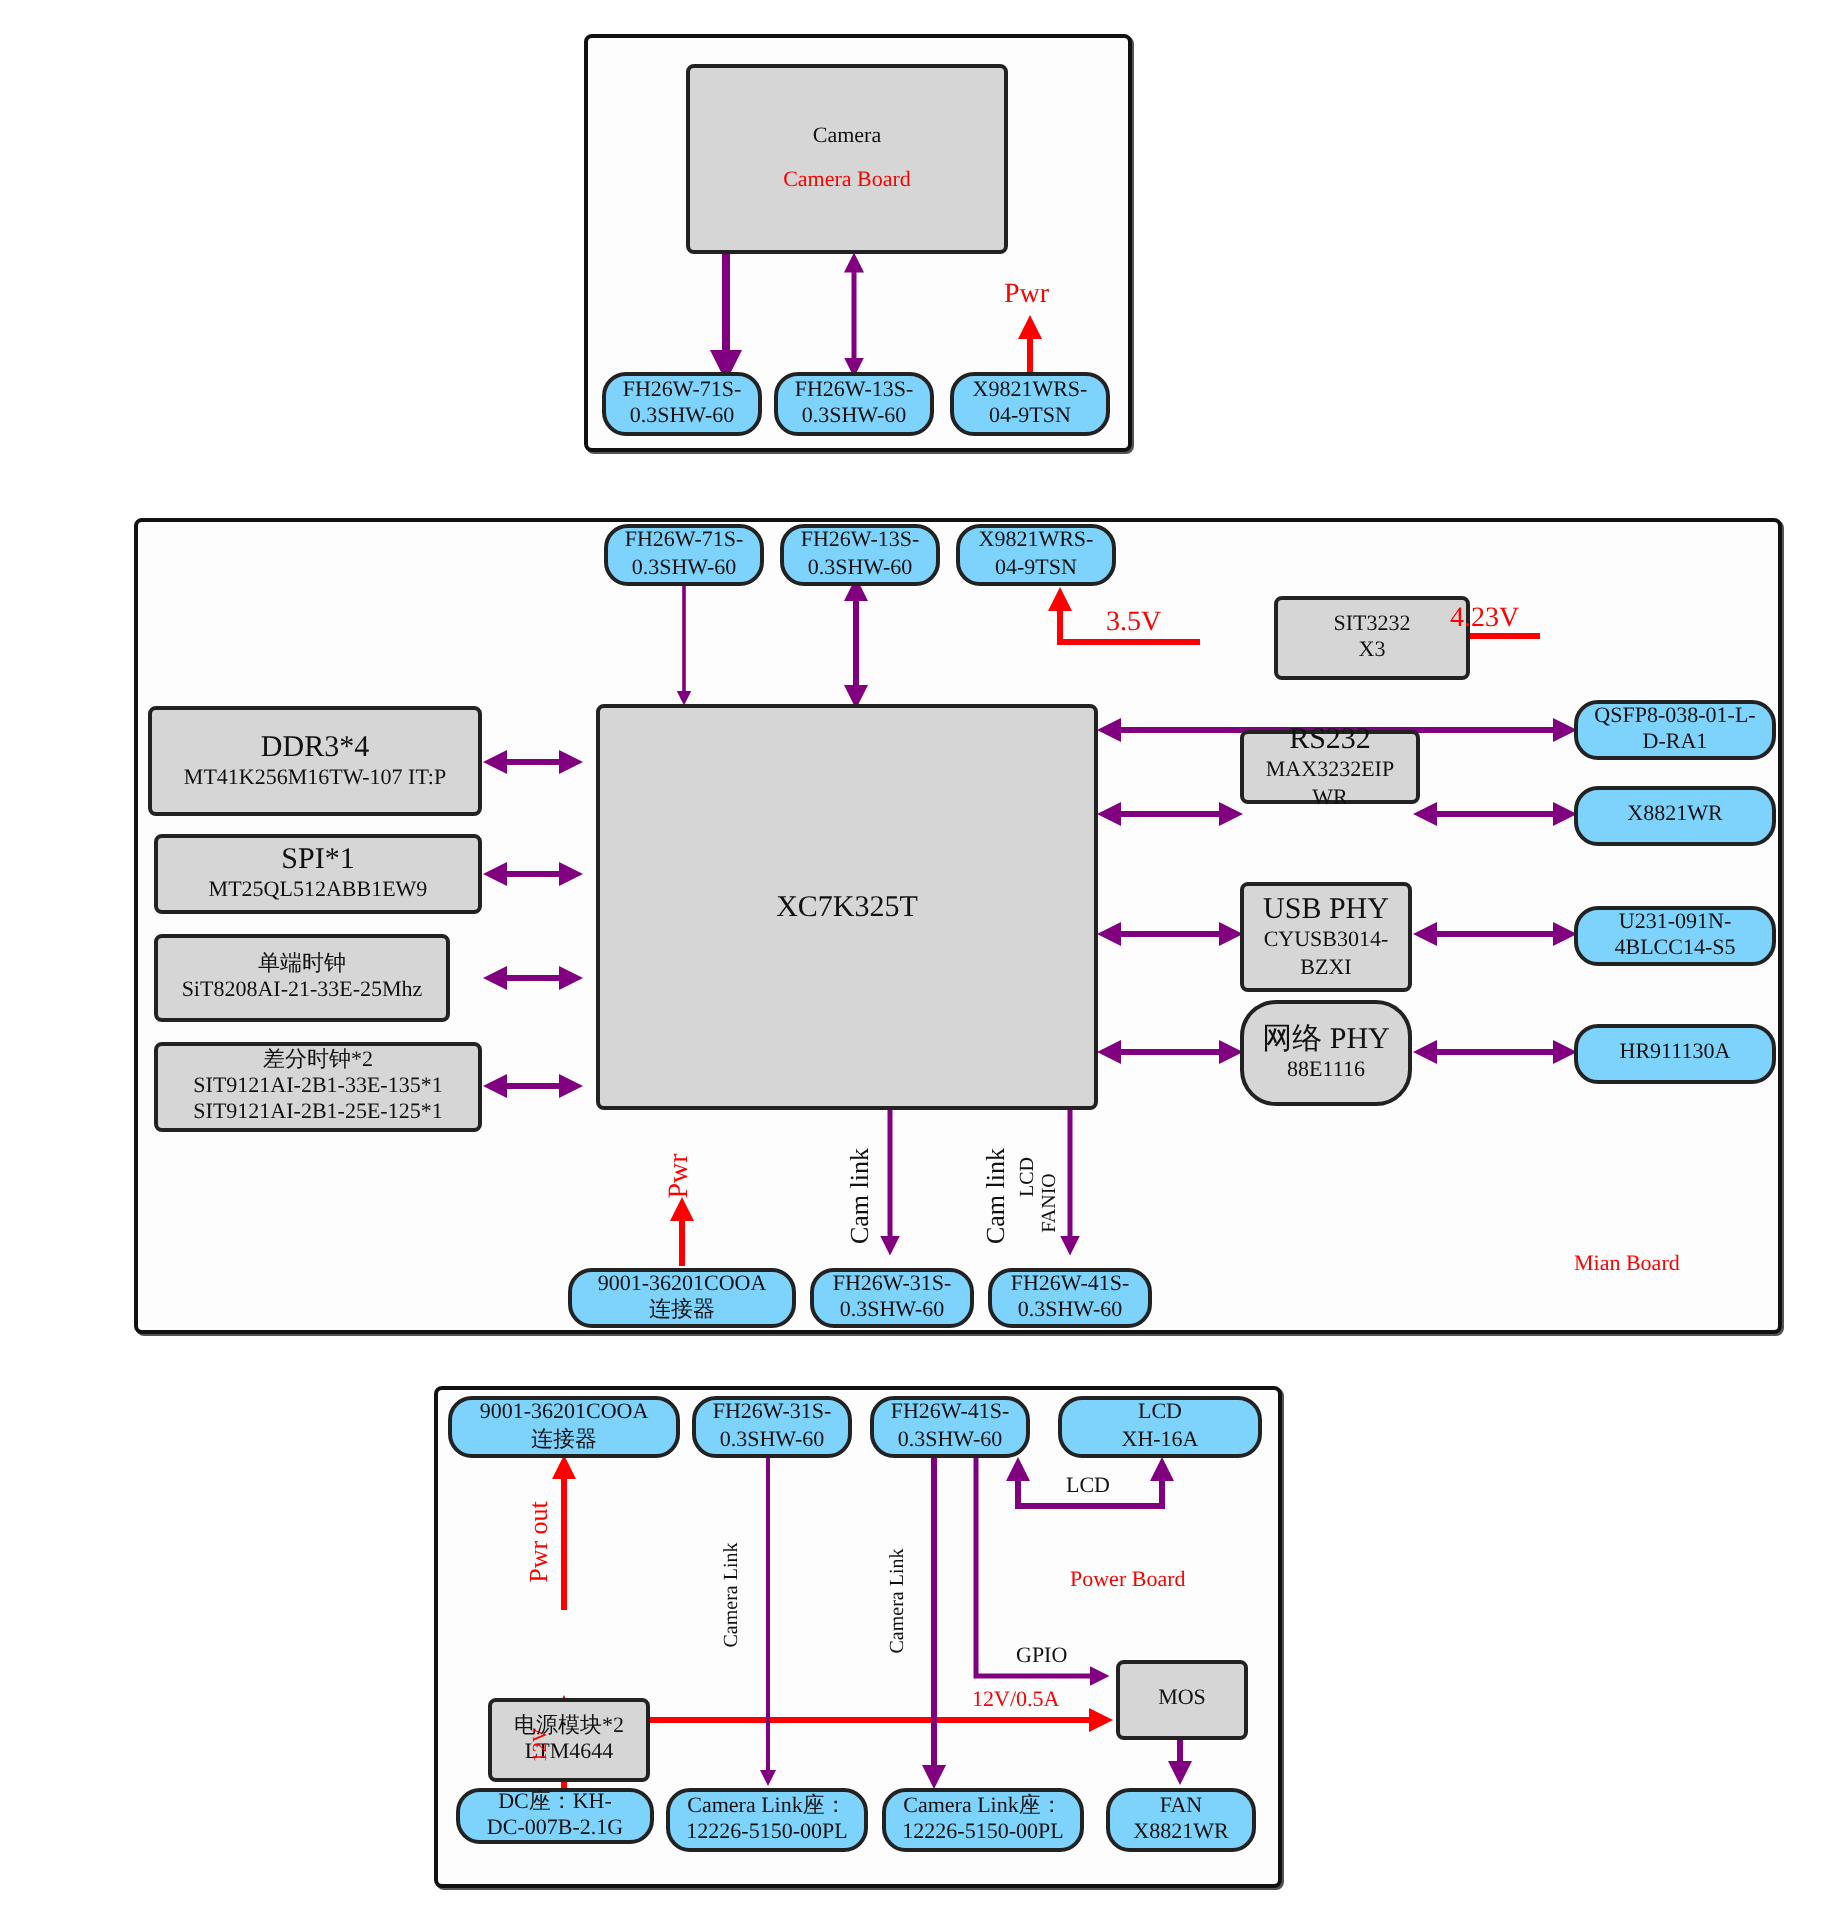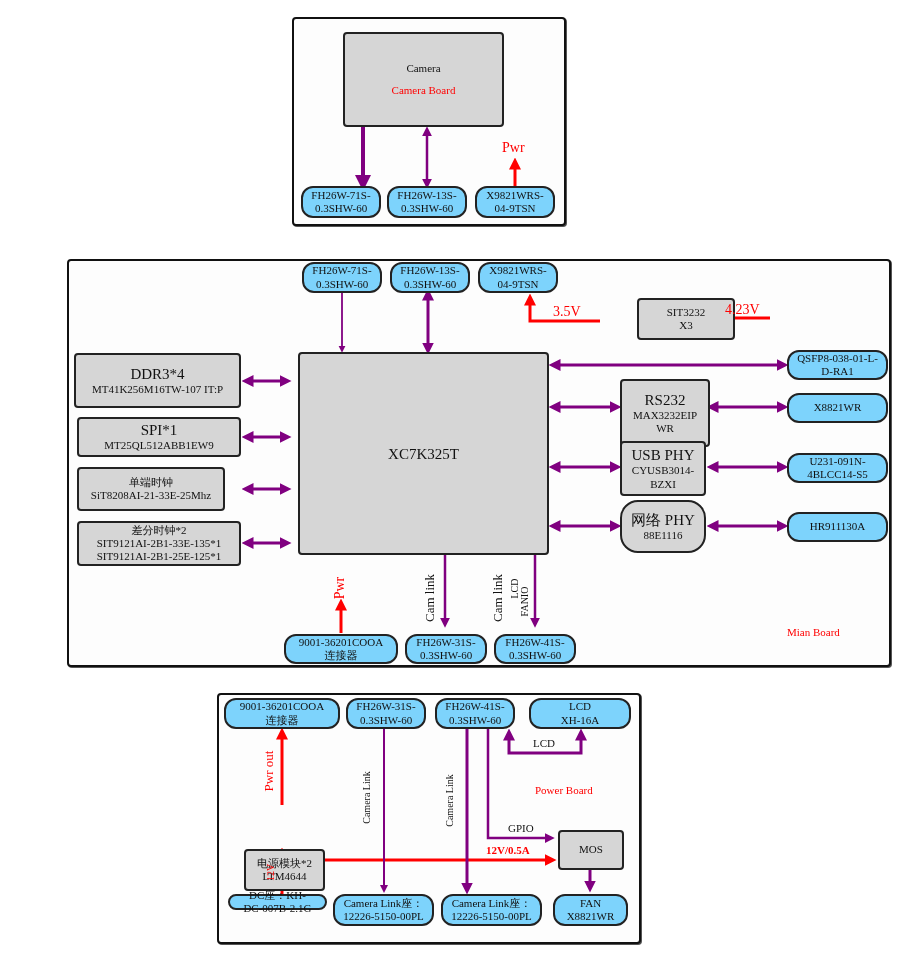--- a/index.html
+++ b/index.html
@@ -125,21 +125,21 @@
 <div class="box gray" style="left:77px;top:467px;width:148px;height:44px;">
   <span>单端时钟</span>
   <span>SiT8208AI-21-33E-25Mhz</span>
 </div>
 <div class="box gray" style="left:77px;top:521px;width:164px;height:45px;">
   <span>差分时钟*2</span>
   <span>SIT9121AI-2B1-33E-135*1</span>
   <span>SIT9121AI-2B1-25E-125*1</span>
 </div>
 
-<div class="box gray" style="left:620px;top:379px;width:90px;height:68px;">
+<div class="box gray" style="left:620px;top:365px;width:90px;height:37px;">
   <span class="big">RS232</span>
   <span>MAX3232EIP</span>
   <span>WR</span>
 </div>
 <div class="box gray" style="left:620px;top:441px;width:86px;height:55px;">
   <span class="big">USB PHY</span>
   <span>CYUSB3014-</span>
   <span>BZXI</span>
 </div>
 <div class="box gray" style="left:620px;top:500px;width:86px;height:53px;border-radius:18px;">
@@ -200,21 +200,21 @@
 </div>
 
 <div class="box gray" style="left:244px;top:805px;width:81px;height:42px;margin-top:44px;">
   <span>电源模块*2</span>
   <span>LTM4644</span>
 </div>
 <div class="box gray" style="left:558px;top:830px;width:66px;height:40px;">
   <span>MOS</span>
 </div>
 
-<div class="box blue" style="left:228px;top:894px;width:99px;height:16px;">
+<div class="box blue" style="left:228px;top:894px;width:99px;height:28px;">
   <span>DC座：KH-</span>
   <span>DC-007B-2.1G</span>
 </div>
 <div class="box blue" style="left:333px;top:894px;width:101px;height:32px;">
   <span>Camera Link座：</span>
   <span>12226-5150-00PL</span>
 </div>
 <div class="box blue" style="left:441px;top:894px;width:101px;height:32px;">
   <span>Camera Link座：</span>
   <span>12226-5150-00PL</span>
@@ -224,13 +224,13 @@
   <span>X8821WR</span>
 </div>
 
 <span class="lbl red vert" style="left:249px;top:763px;font-size:13px;">Pwr out</span>
 <span class="lbl red vert" style="left:262px;top:867px;font-size:10px;">12V</span>
 <span class="lbl vert" style="left:340px;top:792px;font-size:10px;">Camera Link</span>
 <span class="lbl vert" style="left:423px;top:795px;font-size:10px;">Camera Link</span>
 <span class="lbl" style="left:533px;top:737px;">LCD</span>
 <span class="lbl red" style="left:535px;top:784px;">Power Board</span>
 <span class="lbl" style="left:508px;top:822px;">GPIO</span>
-<span class="lbl red" style="left:486px;top:844px;font-weight:bold;">12V/0.5A</span>
+<span class="lbl red" style="left:486px;top:844px;">12V/0.5A</span>
 
 </body></html>

